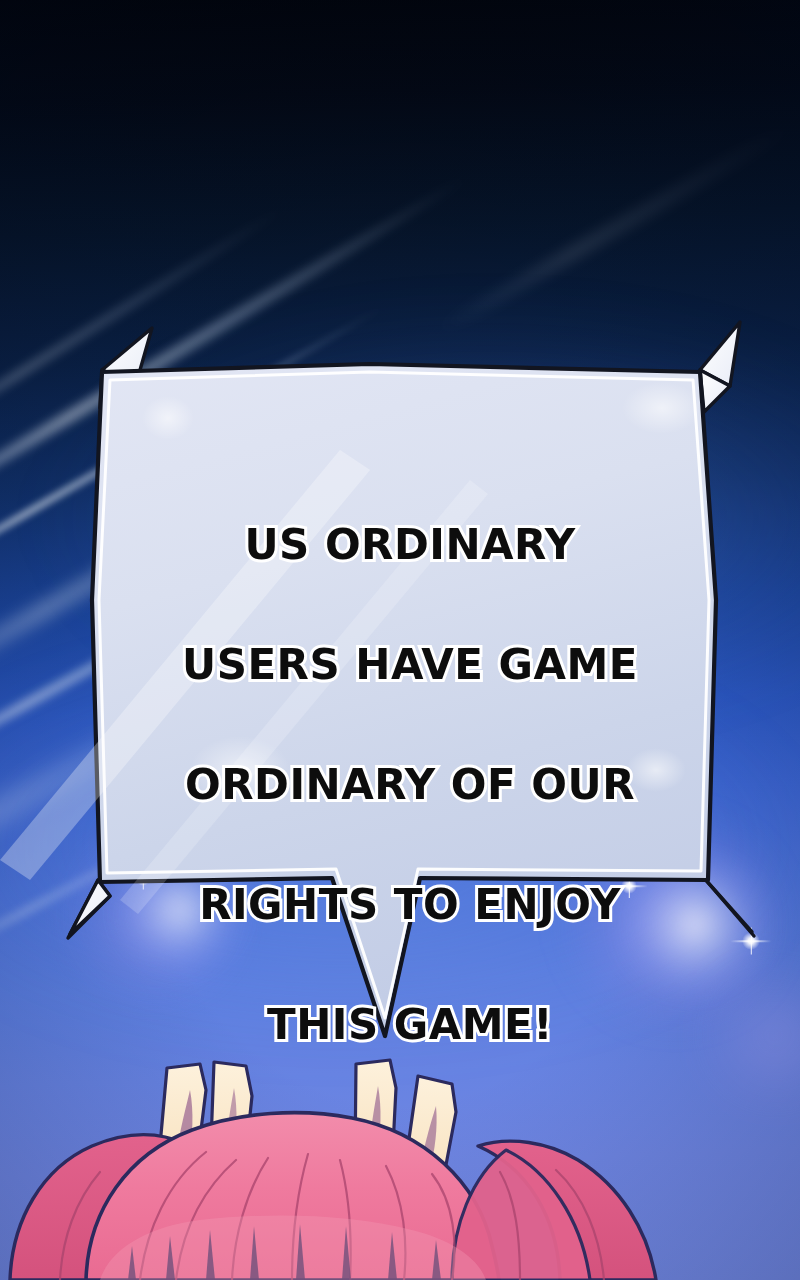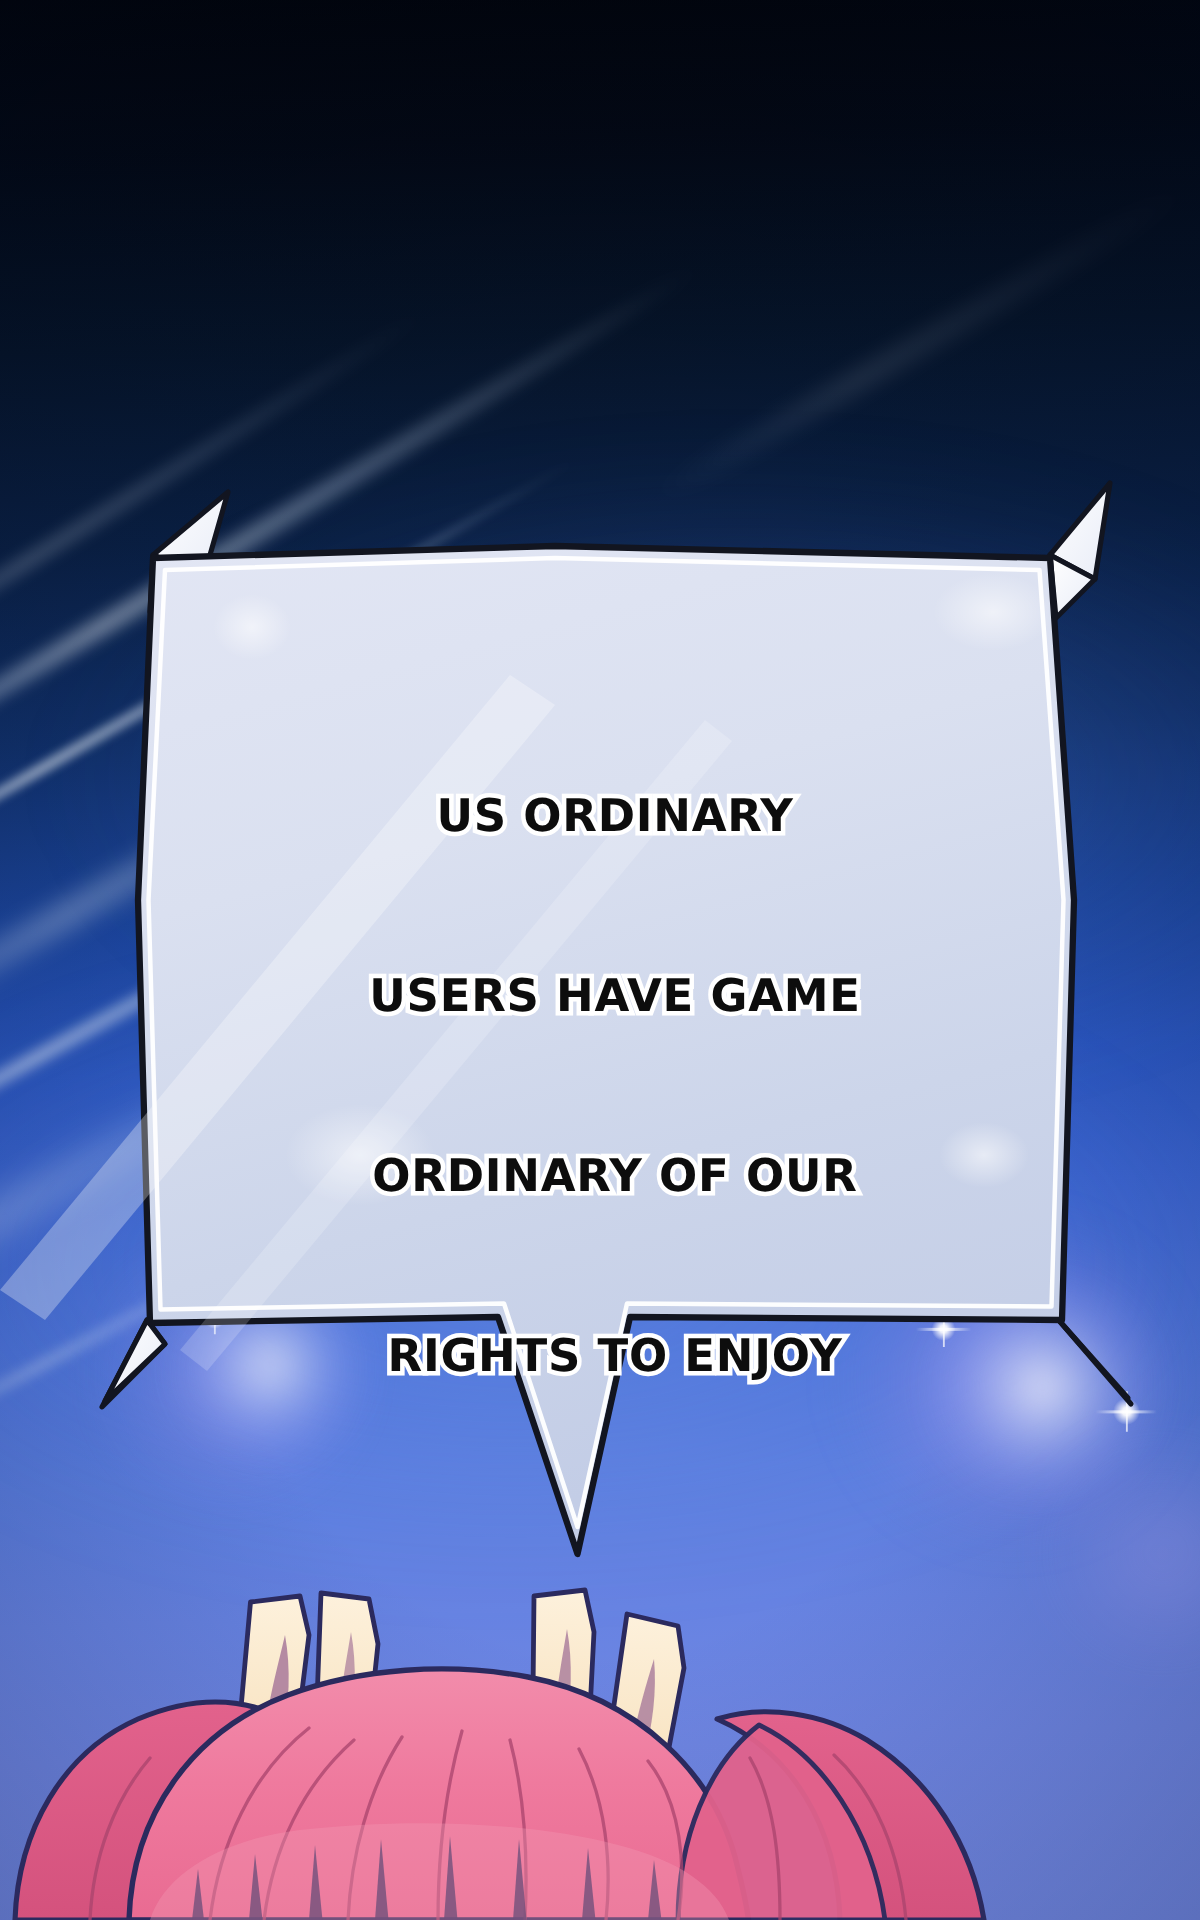--- a/index.html
+++ b/index.html
@@ -116,21 +116,21 @@
   #bubble-wrap svg { display:block; width:100%; height:100%; overflow:visible; }
 
   
   #bubble-text {
     position:absolute;
     left:110px; top:455px;
     width:600px;
     text-align:center;
     font-family:"DejaVu Sans", sans-serif;
     font-weight:700;
-    font-size:30px;
+    font-size:42px;
     line-height:60px;
     letter-spacing:.5px;
     color:#0d0d0d;
     -webkit-text-stroke:6px #ffffff;
     paint-order:stroke fill;
     text-shadow:
       0 0 3px #fff, 0 0 3px #fff,
       2px 0 0 #fff, -2px 0 0 #fff,
       0 2px 0 #fff, 0 -2px 0 #fff;
     white-space:pre-line;
@@ -249,20 +249,21 @@
         <path d="M 80,600 L 430,180 L 448,194 L 98,614 Z" fill="#ffffff" opacity=".6"></path>
       </g>
     </svg>
   </div>
 
   <div id="bubble-text">
     <span class="line">US ORDINARY</span>
     <span class="line">USERS HAVE GAME</span>
     <span class="line">ORDINARY OF OUR</span>
     <span class="line">RIGHTS TO ENJOY</span>
+    <span class="line">THIS GAME!</span>
   </div>
 
   <div id="character">
     <svg viewBox="0 0 800 230" preserveAspectRatio="none" aria-hidden="true">
       <defs>
         <linearGradient id="hairGrad" x1="0" y1="0" x2="0" y2="1">
           <stop offset="0%" stop-color="#f28cab"></stop>
           <stop offset="45%" stop-color="#ef7a9e"></stop>
           <stop offset="100%" stop-color="#e96b92"></stop>
         </linearGradient>

